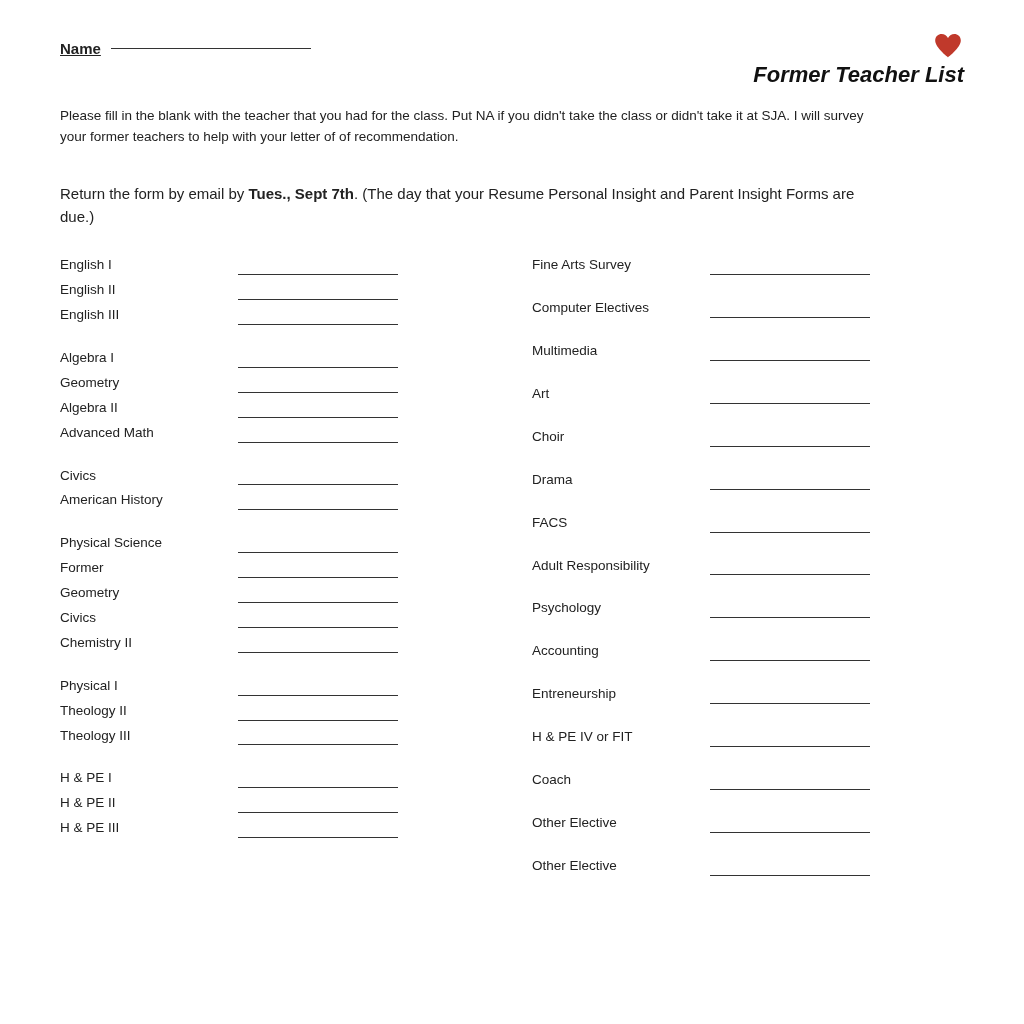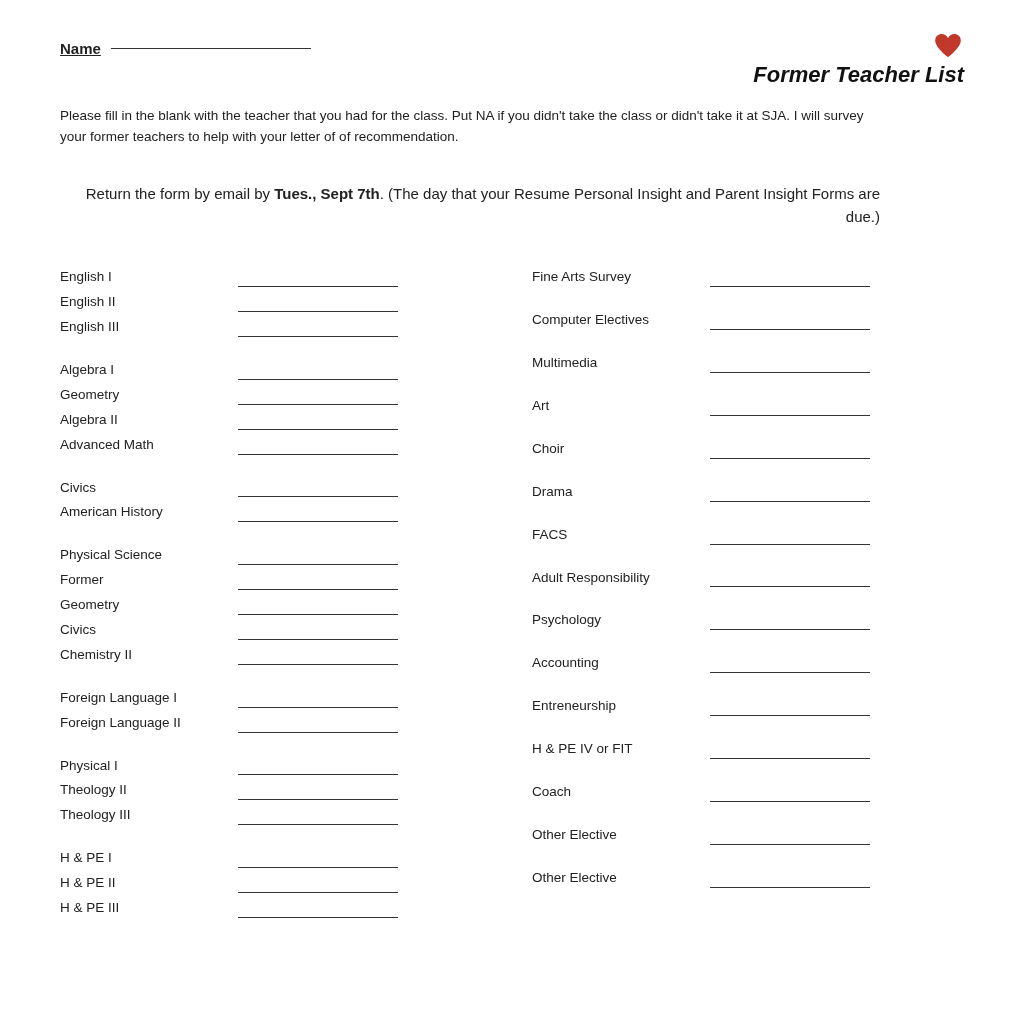--- a/index.html
+++ b/index.html
@@ -53,35 +53,33 @@
       font-size: 13.5px;
       line-height: 1.55;
       margin-bottom: 34px;
       max-width: 820px;
     }
     .return-notice {
       font-size: 15px;
       line-height: 1.55;
       margin-bottom: 28px;
       max-width: 820px;
-      text-align: right;
     }
     .return-notice strong {
       font-weight: bold;
     }
     .form-grid {
       display: grid;
       grid-template-columns: 1fr 1fr;
       gap: 0 40px;
       margin-top: 10px;
     }
     .column {
       display: flex;
       flex-direction: column;
-      margin-top: 12px;
     }
     .subject-group {
       margin-bottom: 18px;
     }
     .subject-row {
       display: flex;
       align-items: flex-end;
       margin-bottom: 6px;
       gap: 8px;
     }
@@ -181,30 +179,20 @@
           <span class="subject-label">Civics</span>
           <span class="subject-line"></span>
         </div>
         <div class="subject-row">
           <span class="subject-label">Chemistry II</span>
           <span class="subject-line"></span>
         </div>
       </div>
       <div class="subject-group">
         <div class="subject-row">
-          <span class="subject-label">Foreign Language I</span>
-          <span class="subject-line"></span>
-        </div>
-        <div class="subject-row">
-          <span class="subject-label">Foreign Language II</span>
-          <span class="subject-line"></span>
-        </div>
-      </div>
-      <div class="subject-group">
-        <div class="subject-row">
           <span class="subject-label">Physical I</span>
           <span class="subject-line"></span>
         </div>
         <div class="subject-row">
           <span class="subject-label">Theology II</span>
           <span class="subject-line"></span>
         </div>
         <div class="subject-row">
           <span class="subject-label">Theology III</span>
           <span class="subject-line"></span>

